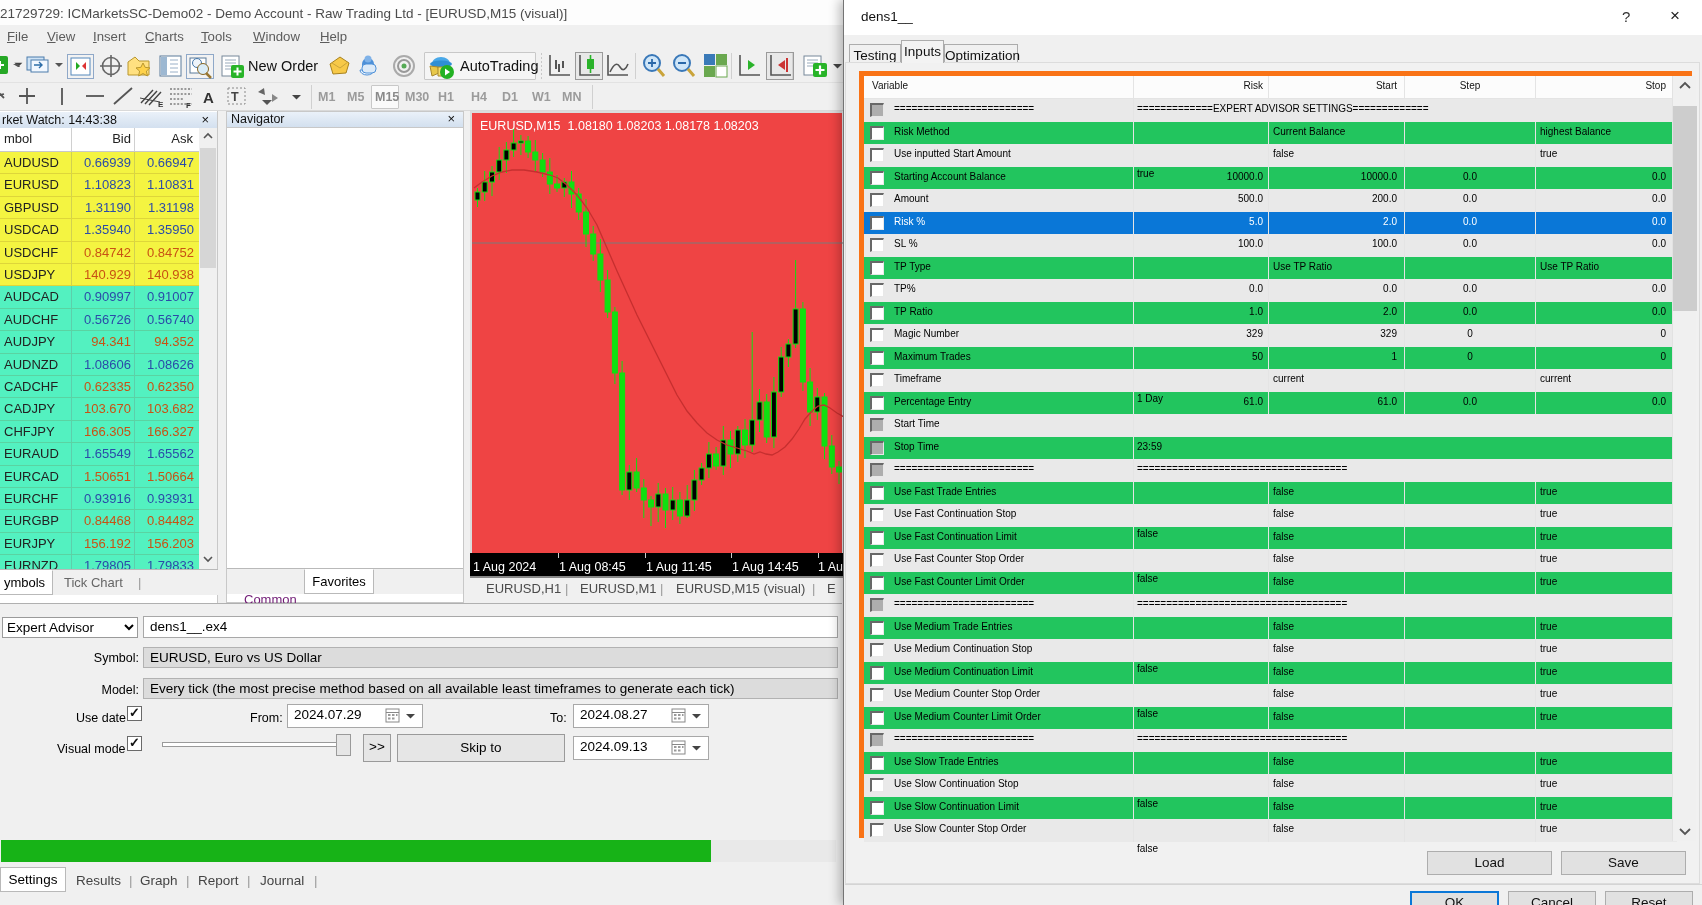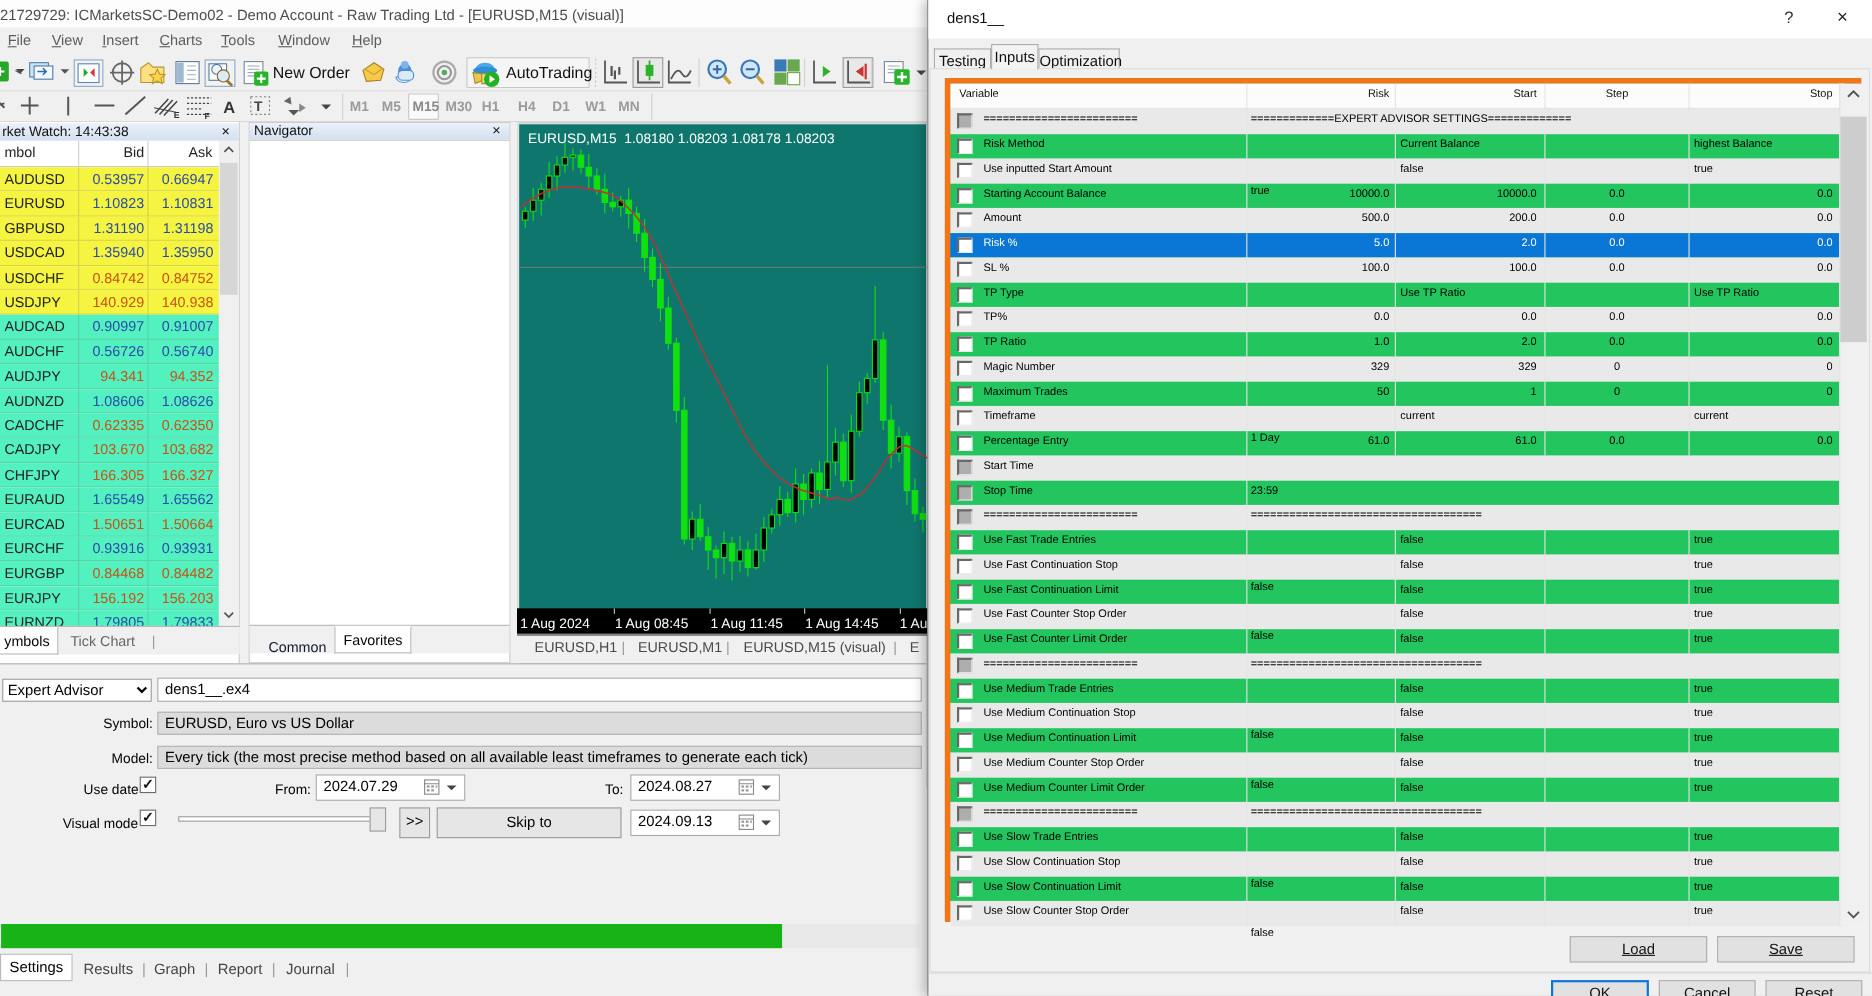--- a/index.html
+++ b/index.html
@@ -28,21 +28,21 @@
 .vline{position:absolute;top:0;width:1px;height:100%;background:rgba(120,120,120,.28);}
 #mwsb{position:absolute;right:0;top:17px;width:18px;height:441px;background:#f0f0f0;}
 #mwtabs{position:absolute;left:0;top:458px;width:218px;height:26px;background:#f0f0f0;border-top:1px solid #b9b9b9;font-size:13px;color:#555;}
 
 #nav{position:absolute;left:226px;top:111px;width:238px;height:492px;background:#fff;border:1px solid #c8c8c8;}
 #navtitle{position:absolute;left:0;top:0;width:236px;height:15px;background:linear-gradient(#eaf1f9,#d3e0ef);font-size:12.5px;color:#111;}
 #navtabs{position:absolute;left:0;top:456px;width:236px;height:26px;background:#f0f0f0;border-top:1px solid #b9b9b9;font-size:13px;color:#555;}
 .tab{position:absolute;top:1px;height:24px;background:#f0f0f0;border:1px solid #b9b9b9;border-top:none;color:#666;text-align:center;}
 .tab.sel{background:#fff;color:#000;border-top:1px solid #fff;margin-top:-1px;height:25px;}
 
-#chart{position:absolute;left:470px;top:111px;width:372px;height:606px;background:#0f766e;border-left:2px solid #dcdcdc;border-top:2px solid #dcdcdc;}
+#chart{position:absolute;left:470px;top:111px;width:372px;height:606px;background:#ef4444;border-left:2px solid #dcdcdc;border-top:2px solid #dcdcdc;}
 #chartsvg{position:absolute;left:0;top:0;}
 #ohlc{position:absolute;left:8px;top:6px;color:#fff;font-size:12.5px;white-space:nowrap;}
 #taxis{position:absolute;left:470px;top:553px;width:380px;height:25px;background:#000;color:#fff;font-size:12.5px;border-bottom:2px solid #888;}
 #taxis span{position:absolute;top:7px;}
 #charttabs{position:absolute;left:466px;top:578px;width:376px;height:25px;background:#f0f0f0;font-size:13px;color:#4a4a4a;}
 #charttabs span{position:absolute;top:3px;}
 
 #tester{position:absolute;left:0;top:603px;width:842px;height:302px;background:#f0f0f0;border-top:1px solid #b0b0b0;}
 .field{position:absolute;background:#dcdcdc;border:1px solid #b2b2b2;font-size:13.5px;color:#000;padding:2px 0 0 6px;}
 .wfield{position:absolute;background:#fff;border:1px solid #a8a8a8;font-size:13.5px;color:#000;padding:2px 0 0 6px;}
@@ -74,21 +74,21 @@
 .c1r{left:273px;width:126px;text-align:right;}
 .c2l{left:409px;width:128px;}
 .c2r{left:409px;width:124px;text-align:right;}
 .c3r{left:545px;width:122px;text-align:center;}
 .c4l{left:676px;width:130px;}
 .c4r{left:676px;width:126px;text-align:right;}
 .cmerge{left:273px;width:535px;}
 .dgrid{position:absolute;top:0;width:1px;height:100%;background:#e4e4e4;}
 #dsb{position:absolute;left:808px;top:0;width:24px;height:765px;background:#f0f0f0;border-left:1px solid #e2e2e2;}
 #dsbthumb{position:absolute;left:0;top:30px;width:24px;height:205px;background:#cdcdcd;}
-.dbtn{position:absolute;background:#e1e1e1;border:1px solid #adadad;font-size:13.5px;color:#111;text-align:center;padding-top:3px;text-decoration:underline;}
+.dbtn{position:absolute;background:#e1e1e1;border:1px solid #adadad;font-size:13.5px;color:#111;text-align:center;padding-top:3px;}
 </style></head><body>
 
 <div id="titlebar">
     <span>21729729: ICMarketsSC-Demo02 - Demo Account - Raw Trading Ltd - [EURUSD,M15 (visual)]</span>
   </div>
 <div id="menubar">
 <span style="left:7px"><u>F</u>ile</span>
     <span style="left:47px"><u>V</u>iew</span>
     <span style="left:93px"><u>I</u>nsert</span>
     <span style="left:145px"><u>C</u>harts</span>
@@ -251,21 +251,21 @@
 <div id="mwhead">
       <span style="position:absolute;left:4px;top:3px">mbol</span>
       <span style="position:absolute;right:68px;top:3px">Bid</span>
       <span style="position:absolute;right:6px;top:3px">Ask</span>
       <div class="vline" style="left:71px;background:#d0d0d0"></div>
       <div class="vline" style="left:134px;background:#d0d0d0"></div>
     </div>
 <div id="mwrows">
       <div class="mwrow mwy" style="top:0.0px">
         <span class="sym">AUDUSD</span>
-        <span class="bid pblue">0.53957</span>
+        <span class="bid pblue">0.66939</span>
         <span class="ask pblue">0.66947</span>
         <div class="vline" style="left:71px"></div>
         <div class="vline" style="left:134px"></div>
       </div>
 <div class="mwrow mwy" style="top:22.4px">
         <span class="sym">EURUSD</span>
         <span class="bid pblue">1.10823</span>
         <span class="ask pblue">1.10831</span>
         <div class="vline" style="left:71px"></div>
         <div class="vline" style="left:134px"></div>
@@ -405,21 +405,21 @@
 <span style="position:absolute;left:138px;top:5px;color:#999">|</span>
 </div>
 </div>
 <div id="nav">
 <div id="navtitle">
       <span style="position:absolute;left:4px;top:0px">Navigator</span>
       <span style="position:absolute;right:8px;top:-1px;font-size:13px">×</span>
     </div>
 <div style="position:absolute;left:0;top:15px;width:236px;height:441px;background:#fff;border-top:1px solid #c8c8c8"></div>
 <div id="navtabs">
-<span style="position:absolute;left:17px;top:12px;color:#0f172a">Common</span>
+<span style="position:absolute;left:17px;top:23px;color:#701a75">Common</span>
 <div class="tab sel" style="left:77px;width:70px"><span style="position:relative;top:4px">Favorites</span></div>
 </div>
 </div>
 
 <div id="chart">
 <svg id="chartsvg" width="372" height="467" viewBox="470 111 372 467">
 <line x1="470" y1="241" x2="842" y2="241" stroke="#7a7a7a" stroke-width="1"></line>
 <path d="M475.5 186V205M482.7 169V199M490.0 164V194M497.2 145V178M504.4 140V171M511.6 126V155M518.9 133V153M526.1 134V156M533.3 138V169M540.6 151V175M547.8 156V192M555.0 173V190M562.3 176V195M569.5 169V206M576.7 186V218M584.0 197V245M591.2 224V259M598.4 237V290M605.6 268V316M612.9 305V382M620.1 359V493M627.3 463V498M634.6 456V490M641.8 477V516M649.0 494V524M656.2 481V520M663.5 486V526M670.7 485V518M677.9 490V522M685.2 483V516M692.4 468V509M699.6 461V483M706.9 440V476M714.1 445V468M721.3 424V473M728.5 429V466M735.8 424V460M743.0 417V456M750.2 330V450M757.5 387V430M764.7 392V441M771.9 375V446M779.2 345V395M786.4 337V365M793.6 258V346M800.9 300V389M808.1 366V424M815.3 386V418M822.5 391V457M829.8 433V472M837.0 459V482M844.2 457V486" stroke="#10e010" stroke-width="1" fill="none"></path>
 <g fill="#000" stroke="#10e010" stroke-width="1">
         <rect x="473.0" y="190" width="5" height="8"></rect>

